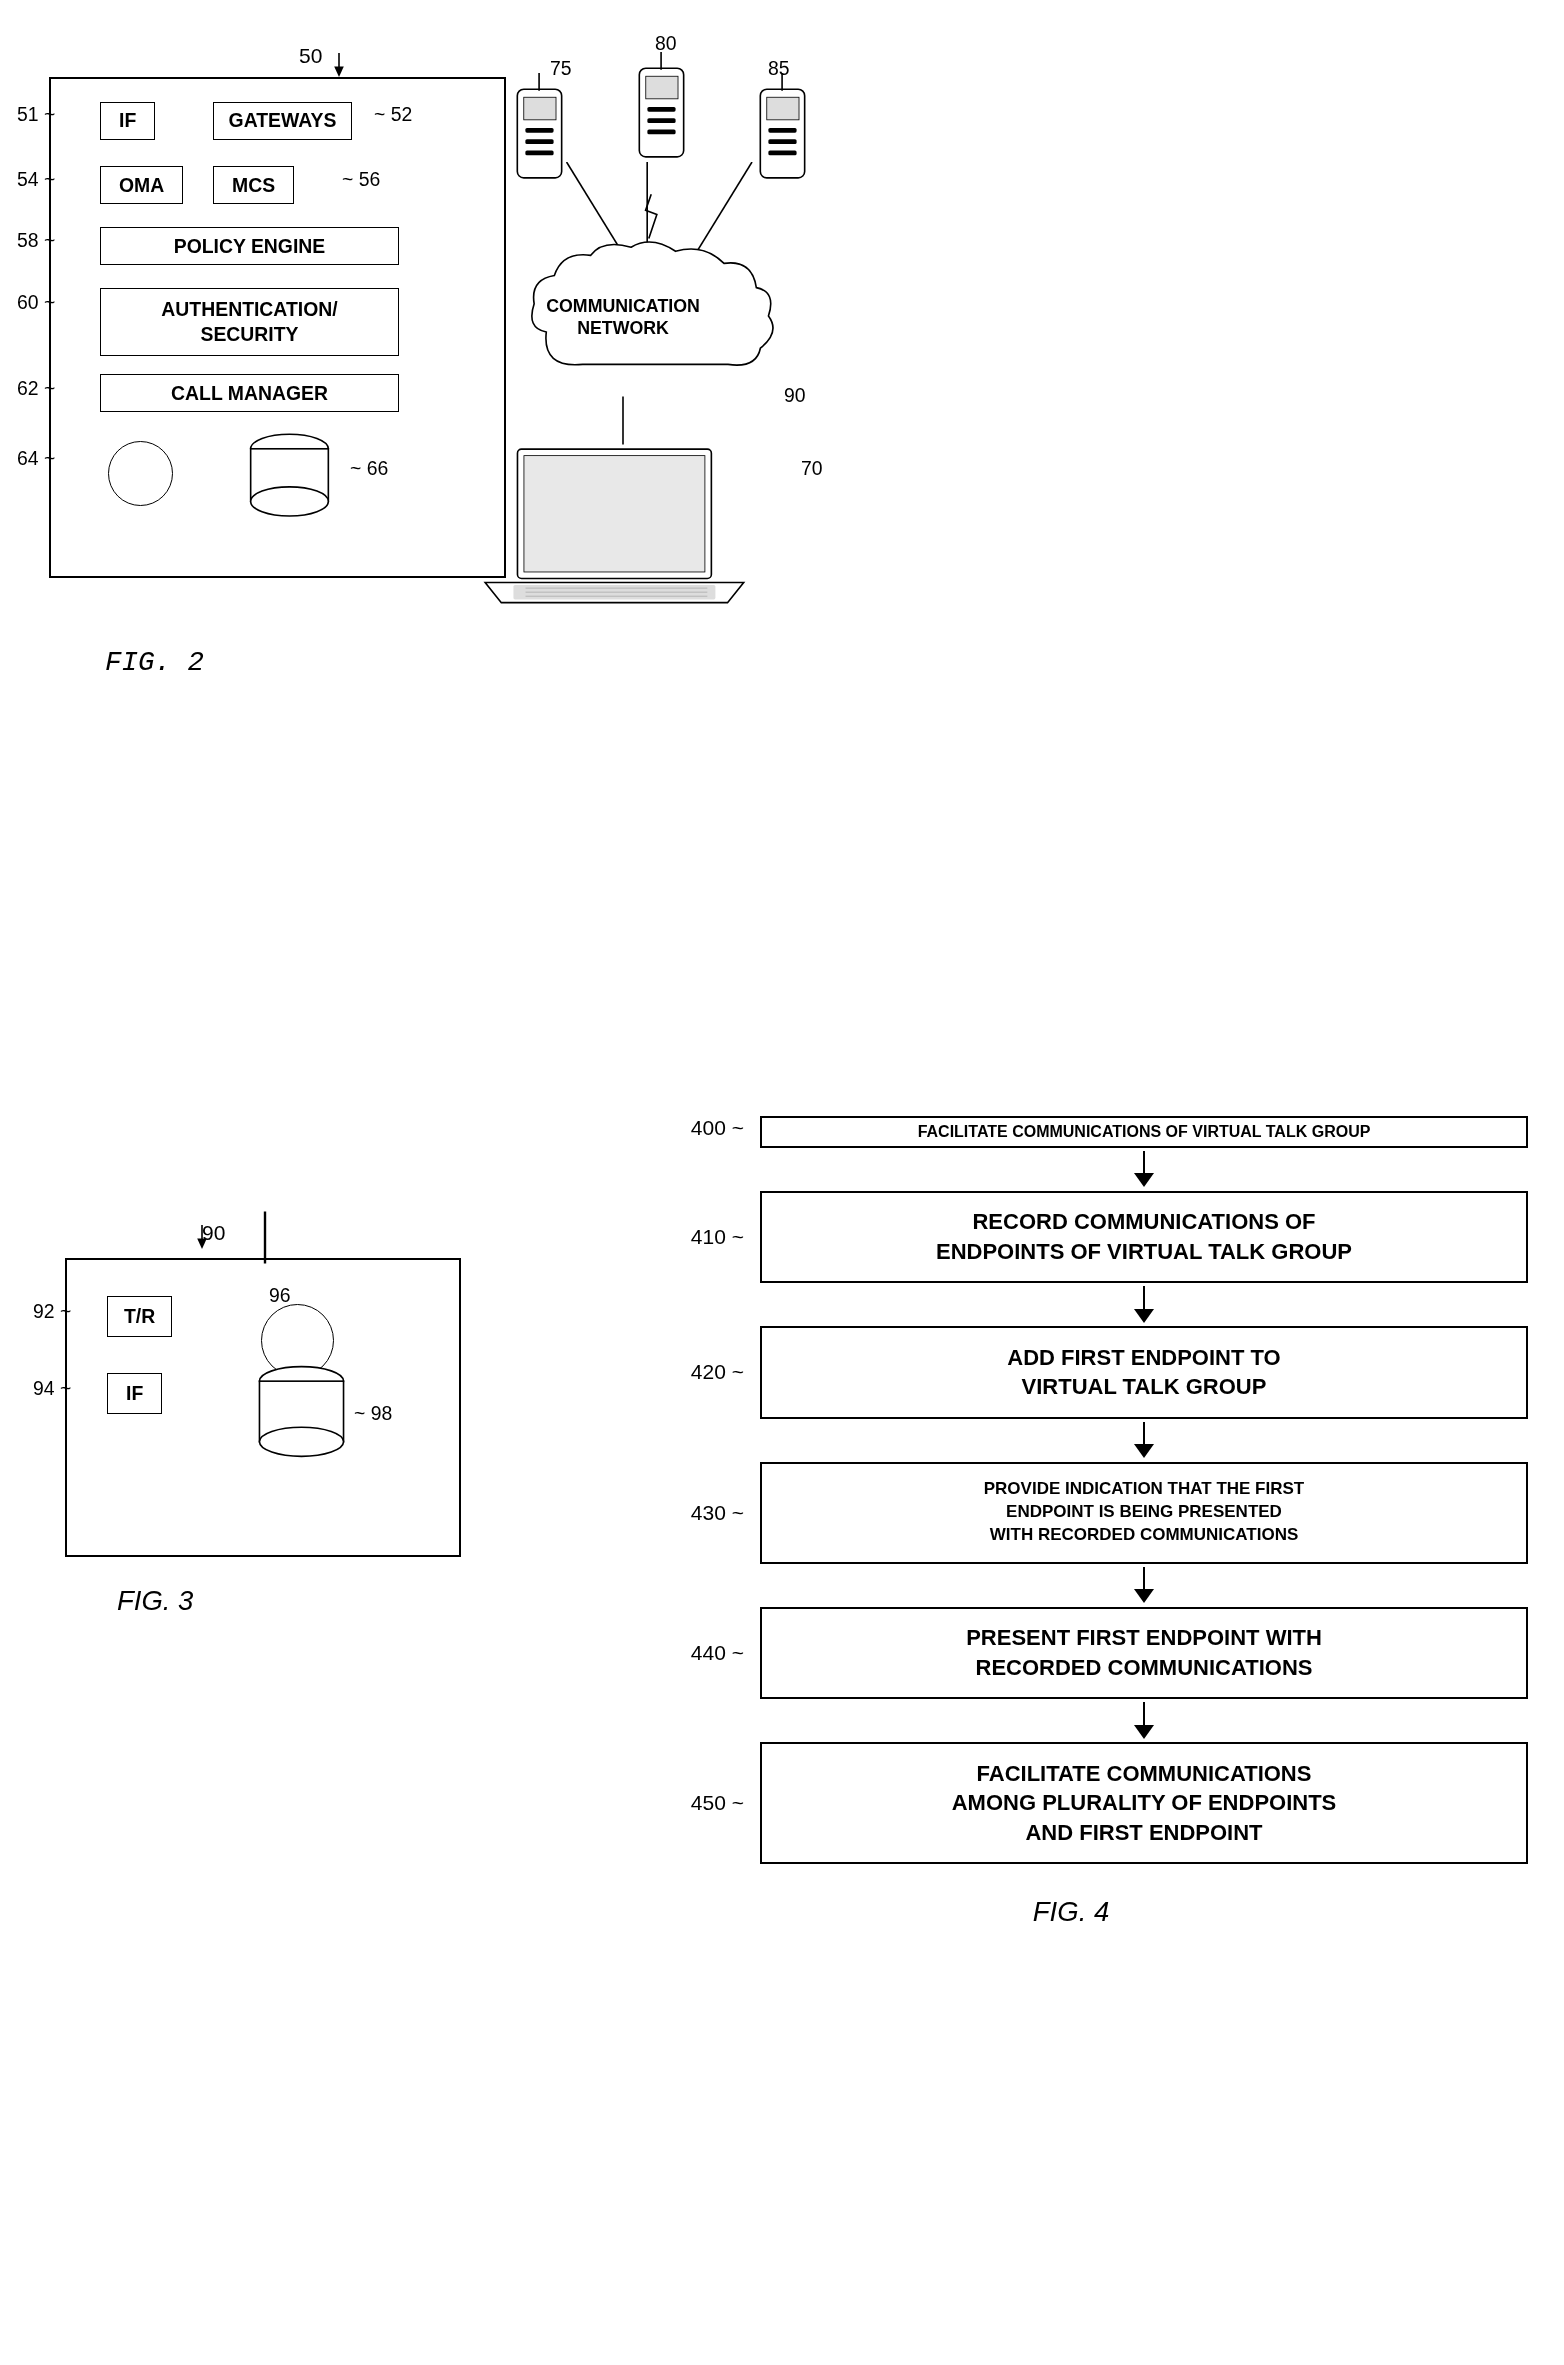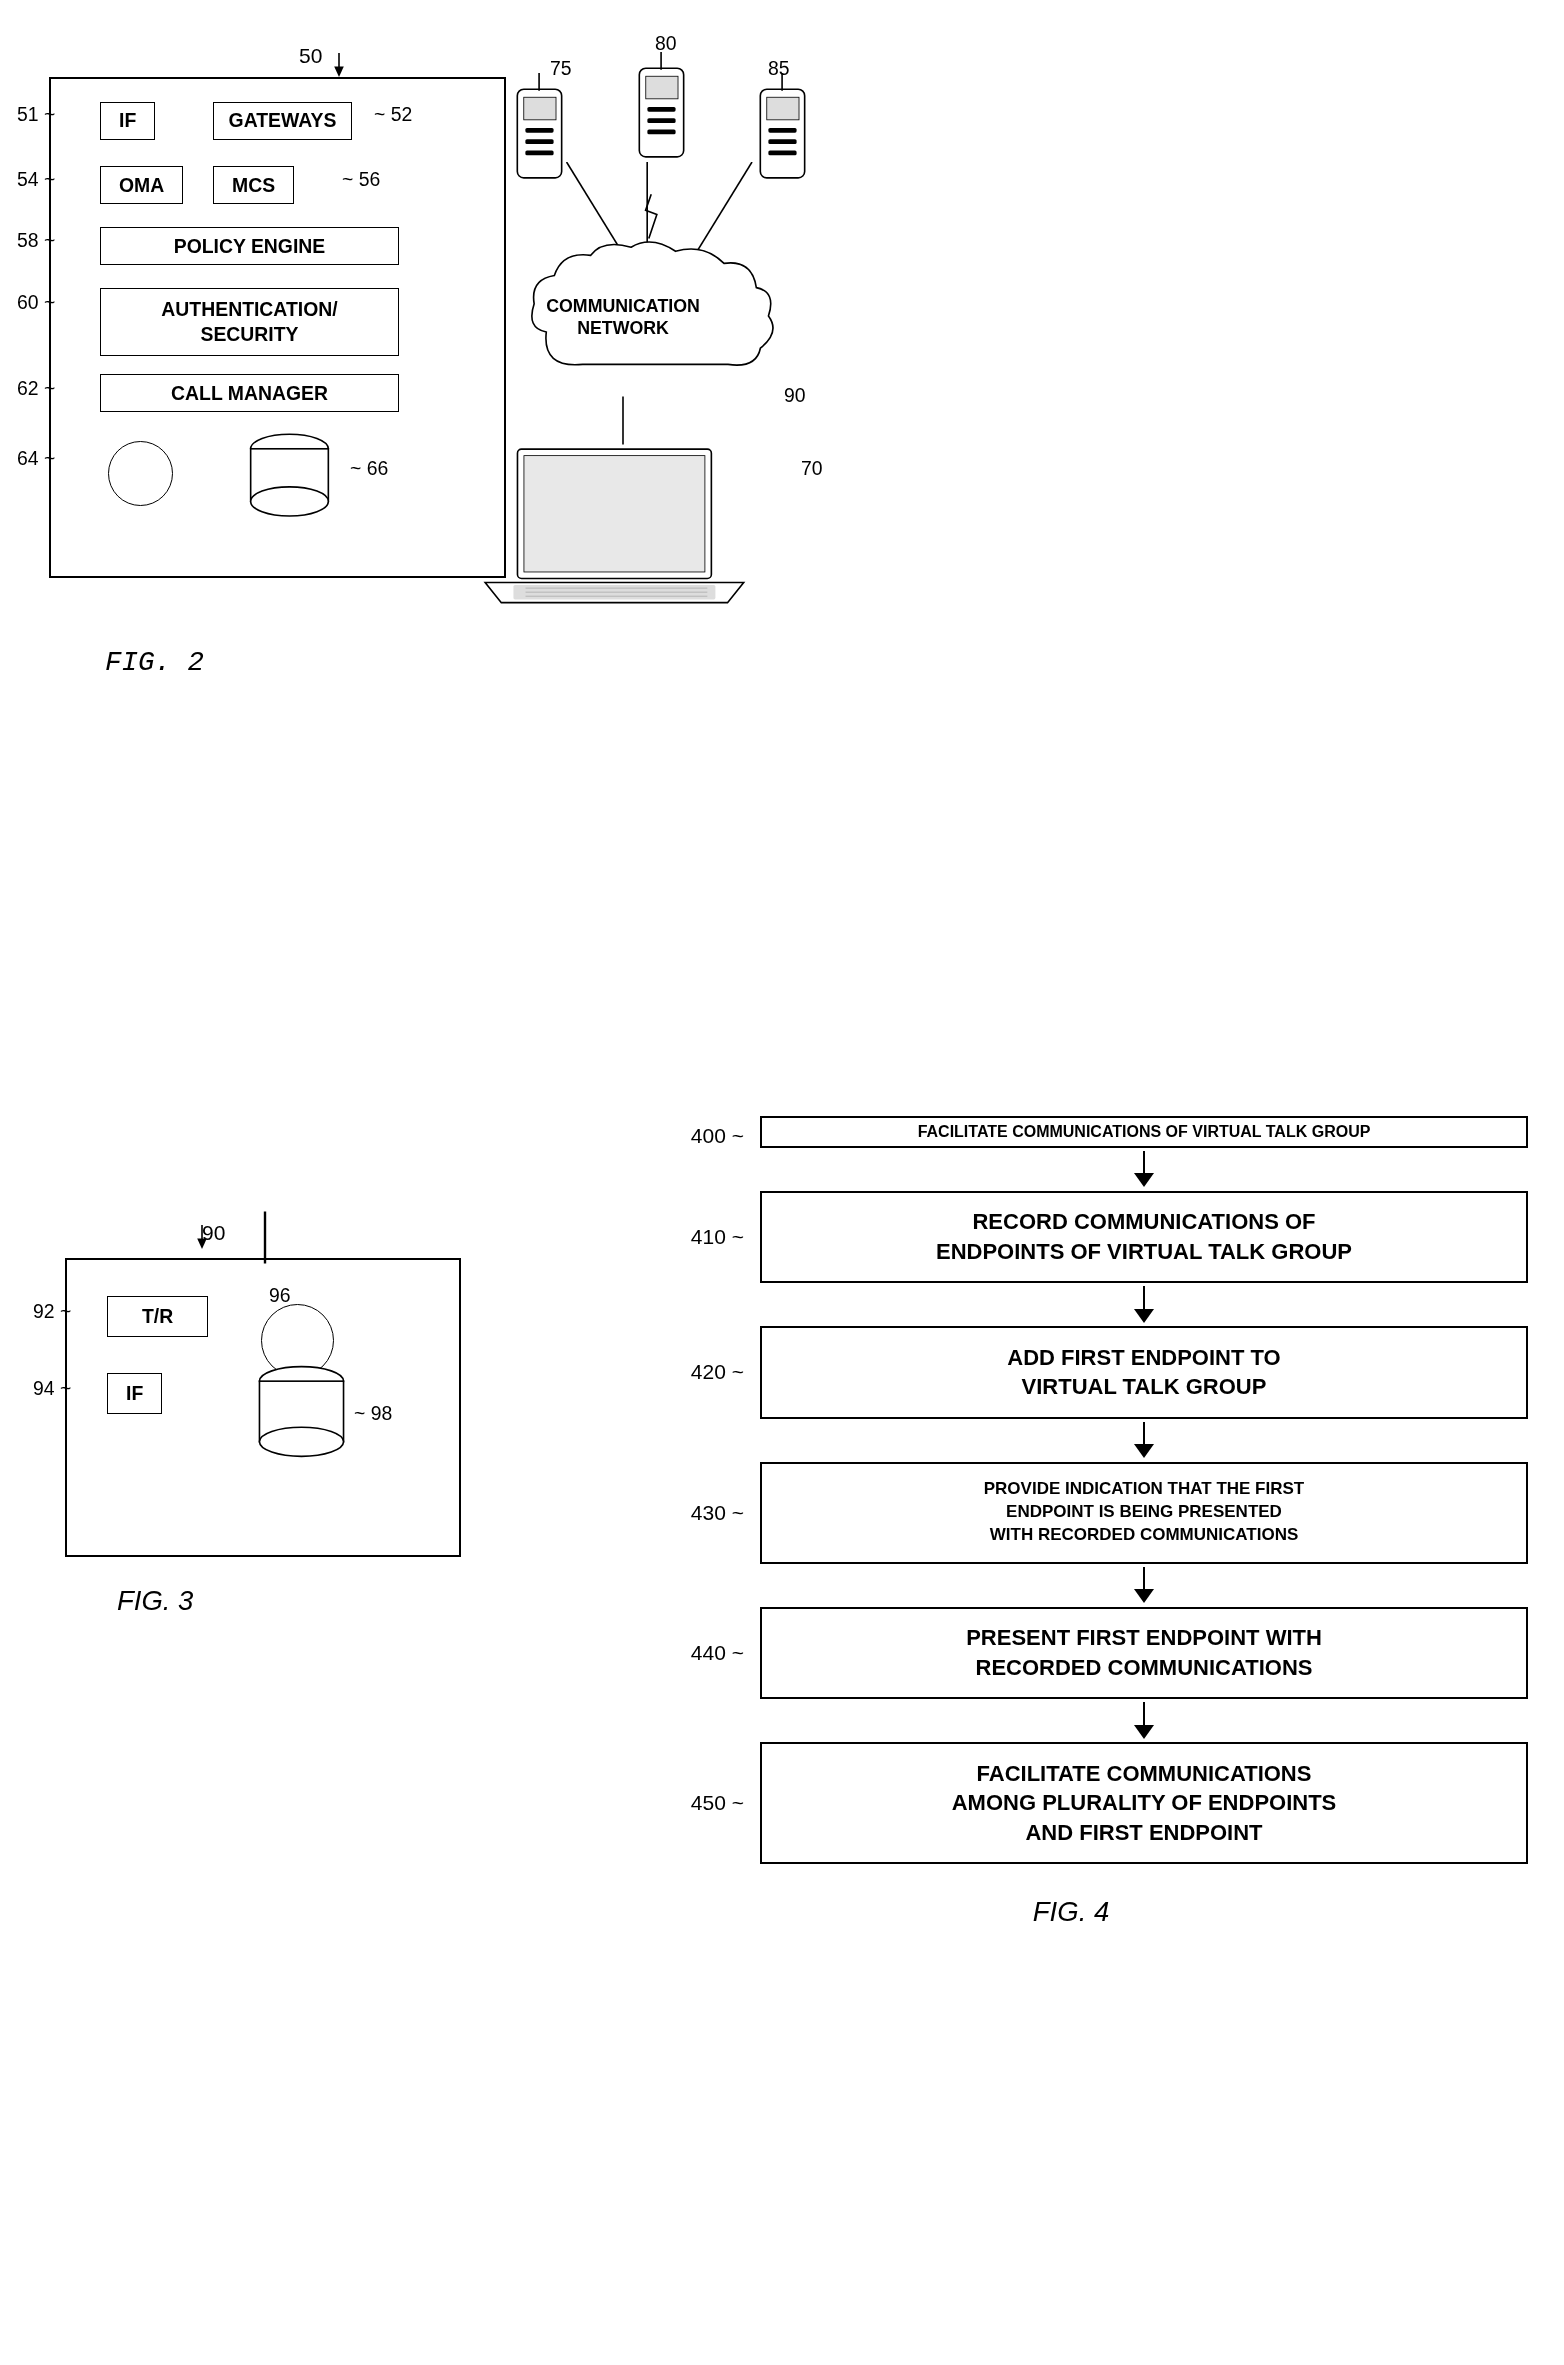--- a/index.html
+++ b/index.html
@@ -140,42 +140,42 @@
     <polygon points="20,35 14,22 26,22" fill="#000"></polygon>
   </svg>
 
   <div style="position:absolute; top:1258px; left:65px; width:396px; height:299px; border:2.4px solid #000;">
 
     <svg style="position:absolute; top:-49px; left:186px;" width="24" height="53" viewBox="0 0 30 65">
       <line x1="15" y1="0" x2="15" y2="65" stroke="#000" stroke-width="3"></line>
     </svg>
 
     <div style="position:absolute; top:40px; left:-34px; font-size:19.4px;">92 ~</div>
-    <div style="position:absolute; top:36px; left:40px; border:1.6px solid #000; padding:8px 34px; font-size:19.4px; font-weight:bold;">T/R</div>
+    <div style="position:absolute; top:36px; left:40px; border:1.6px solid #000; padding:8px 16px; font-size:19.4px; font-weight:bold;">T/R</div>
 
     <div style="position:absolute; top:117px; left:-34px; font-size:19.4px;">94 ~</div>
     <div style="position:absolute; top:113px; left:40px; border:1.6px solid #000; padding:8px 18px; font-size:19.4px; font-weight:bold;">IF</div>
 
     <div style="position:absolute; top:24px; left:202px; font-size:19.4px;">96</div>
     <div style="position:absolute; top:44px; left:194px; width:73px; height:73px; border-radius:50%; border:1.6px solid #000;"></div>
 
     <div style="position:absolute; top:142px; left:287px; font-size:19.4px;">~ 98</div>
     <svg style="position:absolute; top:105px; left:186px;" width="97" height="97" viewBox="0 0 120 120">
       <ellipse cx="60" cy="20" rx="52" ry="18" fill="#fff" stroke="#000" stroke-width="2"></ellipse>
       <rect x="8" y="20" width="104" height="75" fill="#fff" stroke="#000" stroke-width="2"></rect>
       <ellipse cx="60" cy="95" rx="52" ry="18" fill="#fff" stroke="#000" stroke-width="2"></ellipse>
     </svg>
 
   </div>
 
   <div style="position:absolute; top:1585px; left:117px; font-style:italic; font-size:27.5px;">FIG. 3</div>
 
   <div style="position:absolute; top:1116px; left:679px; width:849px;">
 
-    <div style="display:flex; align-items:flex-end; margin-bottom:0;">
+    <div style="display:flex; align-items:flex-start; margin-bottom:0;">
       <div style="font-size:21px; width:65px; text-align:right; margin-right:16px; flex-shrink:0;">400 ~</div>
       <div style="border:2.4px solid #000; padding:3px 20px; font-size:16px; font-weight:bold; text-align:center; flex:1; line-height:1.35;">FACILITATE COMMUNICATIONS
 OF VIRTUAL TALK GROUP</div>
     </div>
 
     <div style="display:flex; flex-direction:column; align-items:center; padding-left:81px; margin:3.2px 0;">
       <div style="width:2.4px; height:22.6px; background:#000;"></div>
       <div style="width:0; height:0; border-left:10.5px solid transparent; border-right:10.5px solid transparent; border-top:14.6px solid #000;"></div>
     </div>
 

